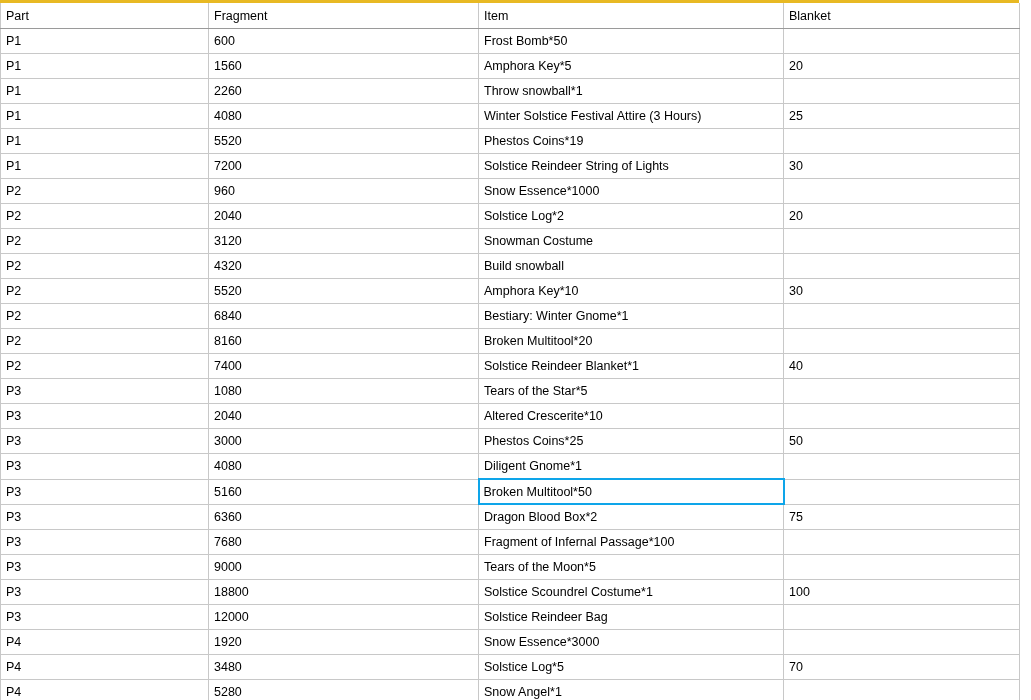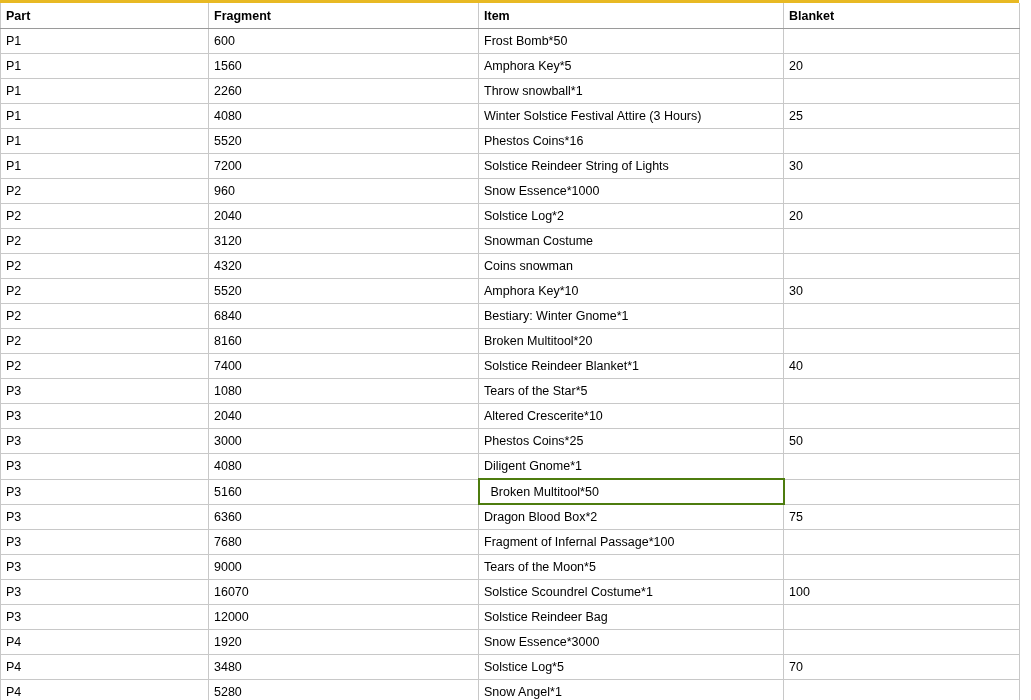--- a/index.html
+++ b/index.html
@@ -46,28 +46,28 @@
     border: 1px solid #c8c8c8;
     padding: 2px 4px 2px 5px;
     height: 20px;
     line-height: 16px;
     vertical-align: middle;
     text-align: left;
     white-space: nowrap;
     overflow: hidden;
   }
   table.grid thead th {
-    font-weight: bold;
+    font-weight: normal;
     border-top: none;
     border-bottom: 1px solid #9a9a9a;
     height: 21px;
   }
   table.grid tbody td.cell-selected {
-    border: 2px solid #4d7c0f;
-    padding: 1px 3px 1px 11px;
+    border: 2px solid #0ea5e9;
+    padding: 1px 3px 1px 4px;
   }
   table.grid tbody tr:last-child td {
     border-bottom: 1px solid #c8c8c8;
   }
 </style>
 </head>
 <body>
 
 <div id="sheet">
   <div class="top-rule"></div>
@@ -108,21 +108,21 @@
         </tr>
         <tr>
           <td>P1</td>
           <td>4080</td>
           <td>Winter Solstice Festival Attire (3 Hours)</td>
           <td>25</td>
         </tr>
         <tr>
           <td>P1</td>
           <td>5520</td>
-          <td>Phestos Coins*16</td>
+          <td>Phestos Coins*19</td>
           <td></td>
         </tr>
         <tr>
           <td>P1</td>
           <td>7200</td>
           <td>Solstice Reindeer String of Lights</td>
           <td>30</td>
         </tr>
         <tr>
           <td>P2</td>
@@ -138,21 +138,21 @@
         </tr>
         <tr>
           <td>P2</td>
           <td>3120</td>
           <td>Snowman Costume</td>
           <td></td>
         </tr>
         <tr>
           <td>P2</td>
           <td>4320</td>
-          <td>Coins snowman</td>
+          <td>Build snowball</td>
           <td></td>
         </tr>
         <tr>
           <td>P2</td>
           <td>5520</td>
           <td>Amphora Key*10</td>
           <td>30</td>
         </tr>
         <tr>
           <td>P2</td>
@@ -215,21 +215,21 @@
           <td></td>
         </tr>
         <tr>
           <td>P3</td>
           <td>9000</td>
           <td>Tears of the Moon*5</td>
           <td></td>
         </tr>
         <tr>
           <td>P3</td>
-          <td>16070</td>
+          <td>18800</td>
           <td>Solstice Scoundrel Costume*1</td>
           <td>100</td>
         </tr>
         <tr>
           <td>P3</td>
           <td>12000</td>
           <td>Solstice Reindeer Bag</td>
           <td></td>
         </tr>
         <tr>

